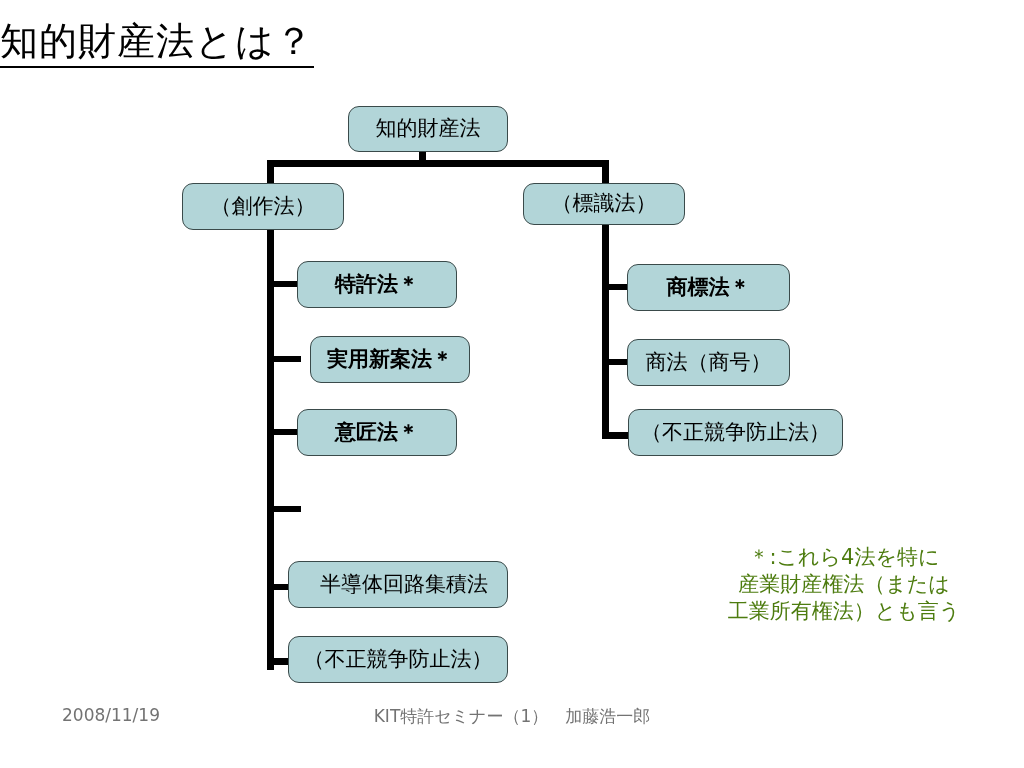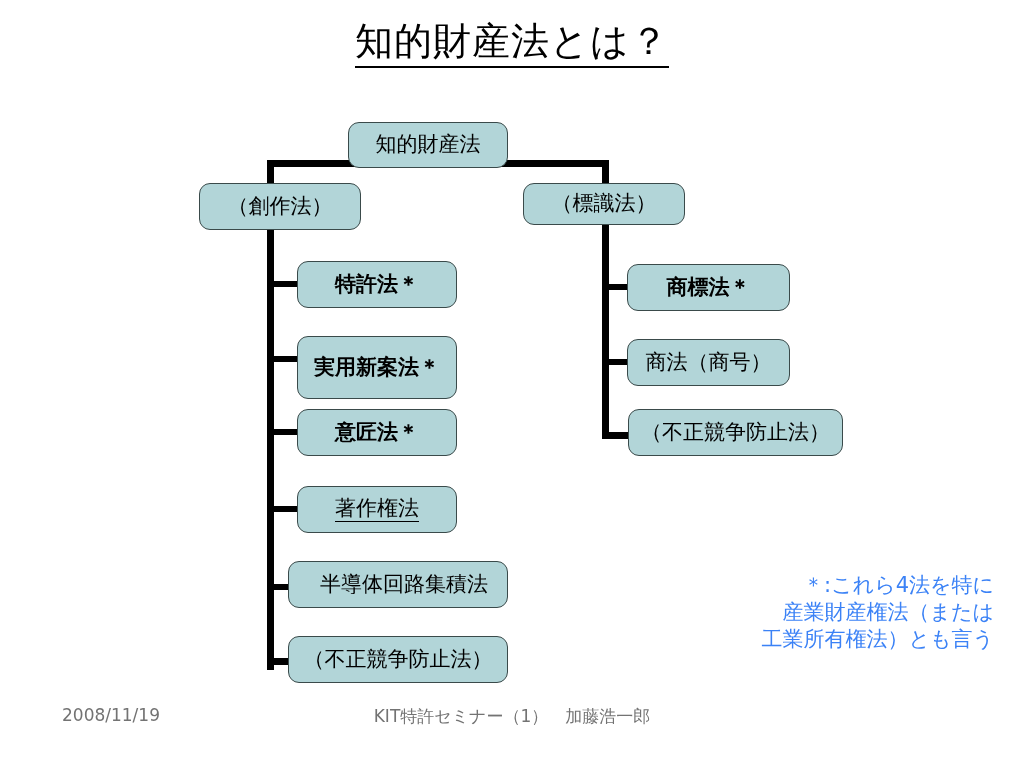--- a/index.html
+++ b/index.html
@@ -16,21 +16,21 @@
     font-family: "DejaVu Sans", "Liberation Sans", sans-serif;
     color: #000000;
   }
 
   
   #title {
     position: absolute;
     left: 0;
     top: 18px;
     width: 1024px;
-    text-align: center;
+    text-align: left;
     font-size: 38px;
     line-height: 46px;
     font-weight: 400;
     letter-spacing: 1px;
     color: #000;
   }
   #title span.u {
     border-bottom: 2px solid #000;
     padding-bottom: 3px;
   }
@@ -58,27 +58,27 @@
     white-space: nowrap;
     box-shadow: 0 0 0 0 rgba(0,0,0,0);
   }
   .node.bold { font-weight: 700; font-family: Liberation Serif, serif; }
   .node .ul { border-bottom: 1.6px solid #000; padding-bottom: 1px; }
 
   
   #note {
     position: absolute;
     left: 694px;
-    top: 572px;
+    top: 544px;
     width: 300px;
     font-size: 21px;
     line-height: 27px;
-    color: #3b82f6;
+    color: #4d7c0f;
     white-space: pre-line;
-    text-align: right;
+    text-align: center;
   }
 
   
   #footer-date {
     position: absolute;
     left: 62px;
     top: 705px;
     font-size: 17px;
     color: #737373;
   }
@@ -117,47 +117,44 @@
   <div class="line" style="left:267px; top:506px; width:34px; height:6px;"></div>
   <div class="line" style="left:267px; top:584px; width:25px; height:6px;"></div>
   <div class="line" style="left:267px; top:658px; width:25px; height:7px;"></div>
 
   <div class="line" style="left:602px; top:222px; width:7px; height:217px;"></div>
 
   <div class="line" style="left:602px; top:284px; width:30px; height:6px;"></div>
   <div class="line" style="left:602px; top:359px; width:30px; height:6px;"></div>
   <div class="line" style="left:602px; top:432px; width:30px; height:7px;"></div>
 
-  <div class="node" style="left:348px; top:106px; width:160px; height:46px;margin-top:16px;">
+  <div class="node" style="left:348px; top:106px; width:160px; height:46px;">
     <span>知的財産法</span>
   </div>
 
-  <div class="node" style="left:199px; top:183px; width:162px; height:47px;">
+  <div class="node" style="left:182px; top:183px; width:162px; height:47px;">
     <span>（創作法）</span>
   </div>
 
   <div class="node" style="left:523px; top:183px; width:162px; height:42px;">
     <span>（標識法）</span>
   </div>
 
   <div class="node bold" style="left:297px; top:261px; width:160px; height:47px;">
     <span>特許法＊</span>
   </div>
 
-  <div class="node bold" style="left:297px; top:336px; width:160px; height:63px;">
+  <div class="node bold" style="left:310px; top:336px; width:160px; height:47px;">
     <span>実用新案法＊</span>
   </div>
 
   <div class="node bold" style="left:297px; top:409px; width:160px; height:47px;">
     <span>意匠法＊</span>
   </div>
 
-  <div class="node" style="left:297px; top:486px; width:160px; height:47px;">
-    <span class="ul">著作権法</span>
-  </div>
 
   <div class="node" style="left:288px; top:561px; width:220px; height:47px;padding-left:12px;">
     <span>半導体回路集積法</span>
   </div>
 
   <div class="node" style="left:288px; top:636px; width:220px; height:47px;">
     <span>（不正競争防止法）</span>
   </div>
 
   <div class="node bold" style="left:627px; top:264px; width:163px; height:47px;">

